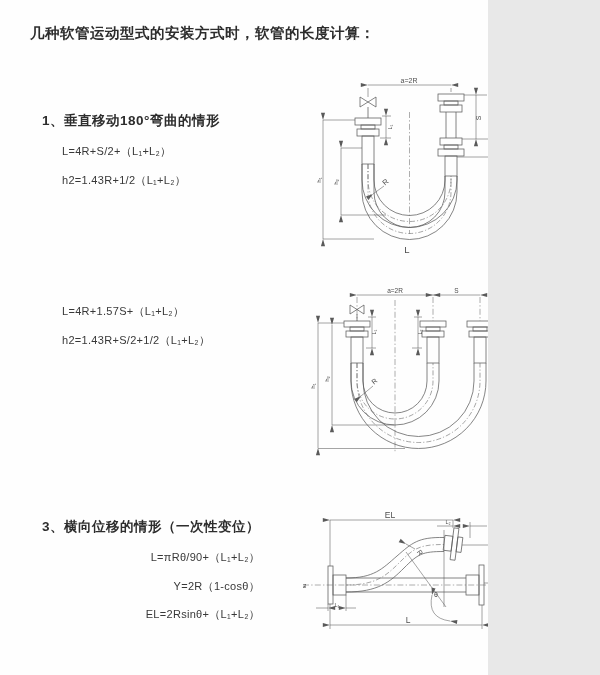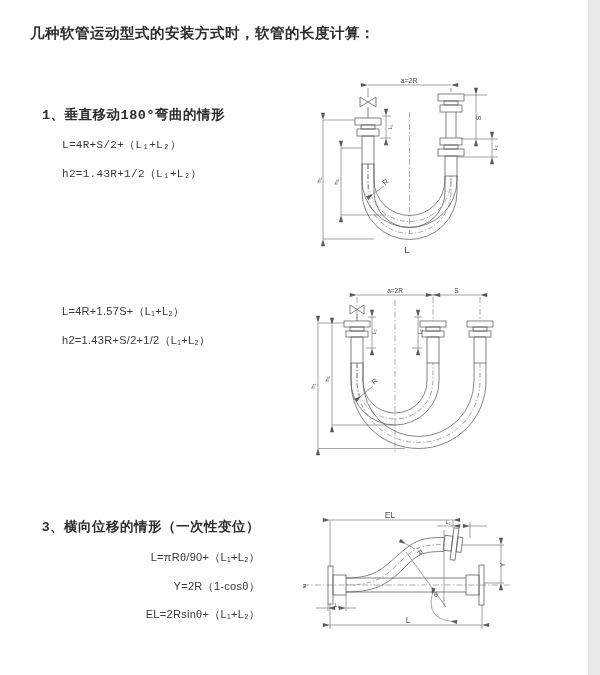--- a/index.html
+++ b/index.html
@@ -1,37 +1,37 @@
 <!DOCTYPE html>
 <html><head>
 <meta charset="utf-8">
 <style>
   html,body{margin:0;padding:0;background:#e8e8e8;}
-  .page{position:relative;width:588px;height:675px;background:#fefefe;overflow:hidden;
+  .page{position:relative;width:488px;height:675px;background:#fefefe;overflow:hidden;
         font-family:"Liberation Sans","DejaVu Sans",sans-serif;color:#333;}
   .abs{position:absolute;}
   .title{left:30px;top:24px;font-size:14.5px;font-weight:700;letter-spacing:0.5px;color:#2d2d2d;}
   .sec{position:absolute;left:42px;}
   .sec .h{font-size:13.5px;font-weight:700;color:#2d2d2d;margin-bottom:13px;letter-spacing:0.5px;}
   .sec .f{margin-left:20px;font-size:11px;line-height:16.5px;margin-bottom:12px;color:#383838;letter-spacing:0.3px;}
   svg{position:absolute;overflow:visible;}
   svg text{font-family:"Liberation Sans","DejaVu Sans",sans-serif;fill:#4d4d4d;}
   .ln{stroke:#5c5c5c;stroke-width:0.75;fill:none;}
   .dm{stroke:#5a5a5a;stroke-width:0.55;fill:none;}
   .cl{stroke:#6a6a6a;stroke-width:0.55;fill:none;stroke-dasharray:6 2.2 1.4 2.2;}
   .hz{stroke:#6a6a6a;stroke-width:0.6;fill:none;stroke-dasharray:5 2 1.2 2;}
 </style>
 </head>
 <body>
 
 <div class="page">
 
   <div class="abs title">几种软管运动型式的安装方式时，软管的长度计算：</div>
 
-  <div class="sec" style="top:106px;font-family:Liberation Mono, monospace;">
+  <div class="sec" style="top:112px;">
     <div class="h">1、垂直移动180°弯曲的情形</div>
     <div class="f">L=4R+S/2+（L₁+L₂）</div>
     <div class="f">h2=1.43R+1/2（L₁+L₂）</div>
   </div>
 
   <div class="sec" style="top:303px;">
     <div class="f">L=4R+1.57S+（L₁+L₂）</div>
     <div class="f">h2=1.43R+S/2+1/2（L₁+L₂）</div>
   </div>
 

